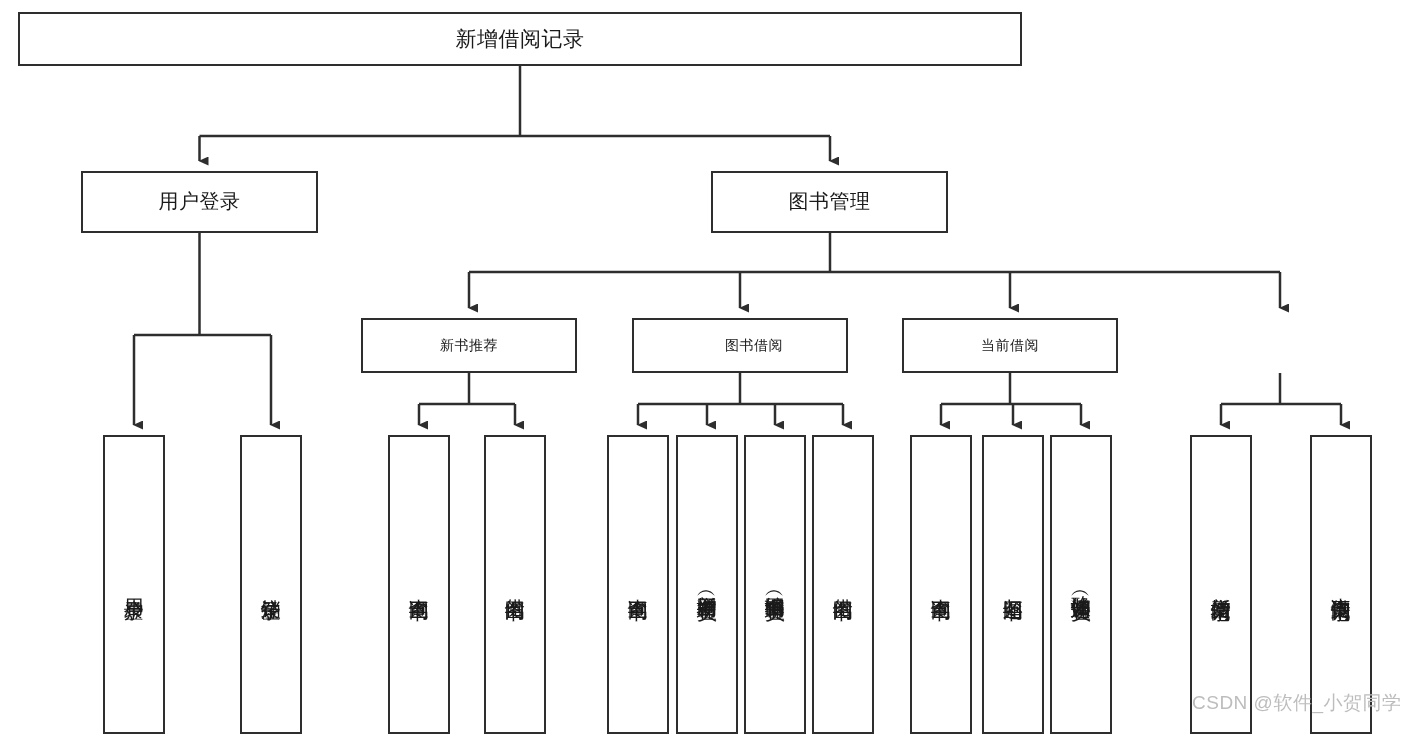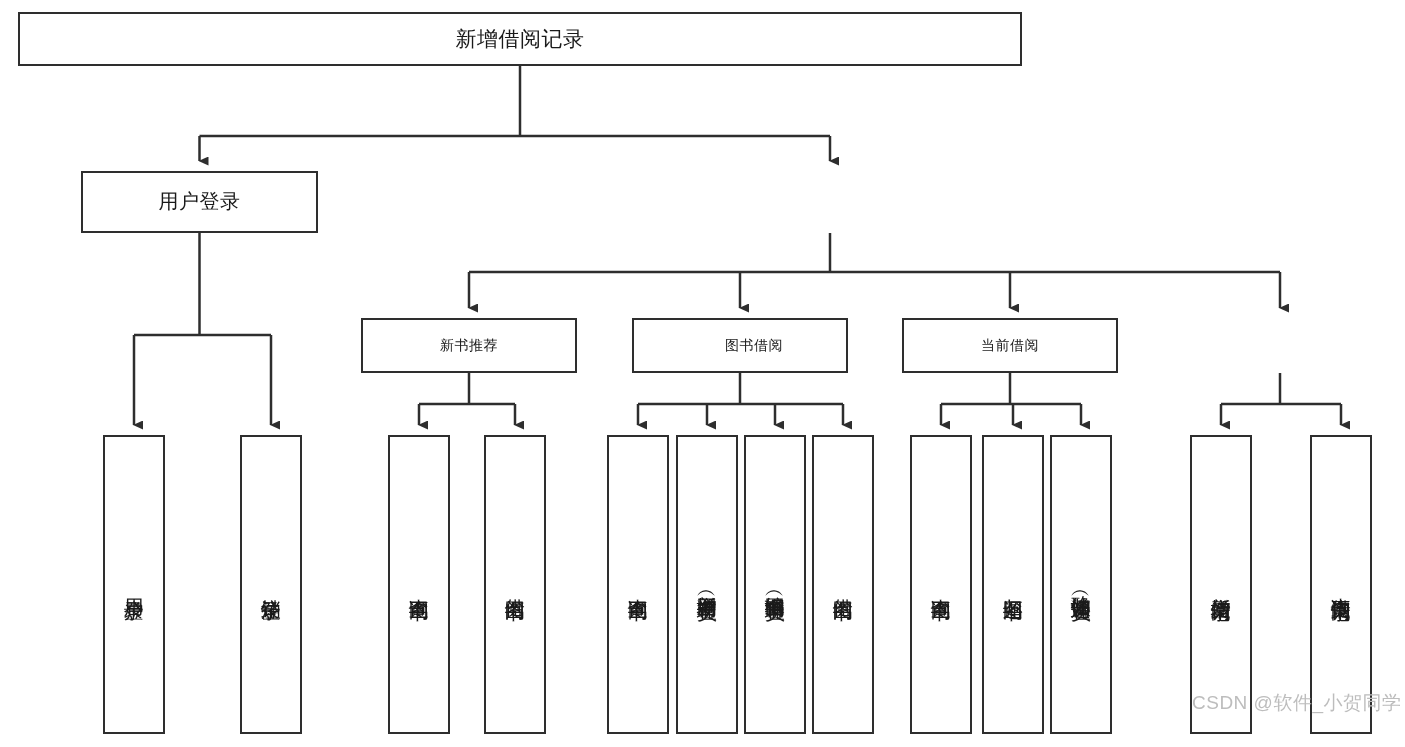--- a/index.html
+++ b/index.html
@@ -121,20 +121,23 @@
     </g>
   </svg>
 
   <div class="node level0" style="left:18px; top:12px; width:1004px; height:54px;">
     <span class="label">新增借阅记录</span>
   </div>
 
   <div class="node level1" style="left:81px; top:171px; width:237px; height:62px;">
     <span class="label">用户登录</span>
   </div>
+  <div class="node level1" style="left:711px; top:171px; width:237px; height:62px;">
+    <span class="label">图书管理</span>
+  </div>
 
   <div class="node level2" style="left:361px; top:318px; width:216px; height:55px;">
     <span class="label">新书推荐</span>
   </div>
   <div class="node level2" style="left:632px; top:318px; width:216px; height:55px;padding-left:28px;">
     <span class="label">图书借阅</span>
   </div>
   <div class="node level2" style="left:902px; top:318px; width:216px; height:55px;">
     <span class="label">当前借阅</span>
   </div>

